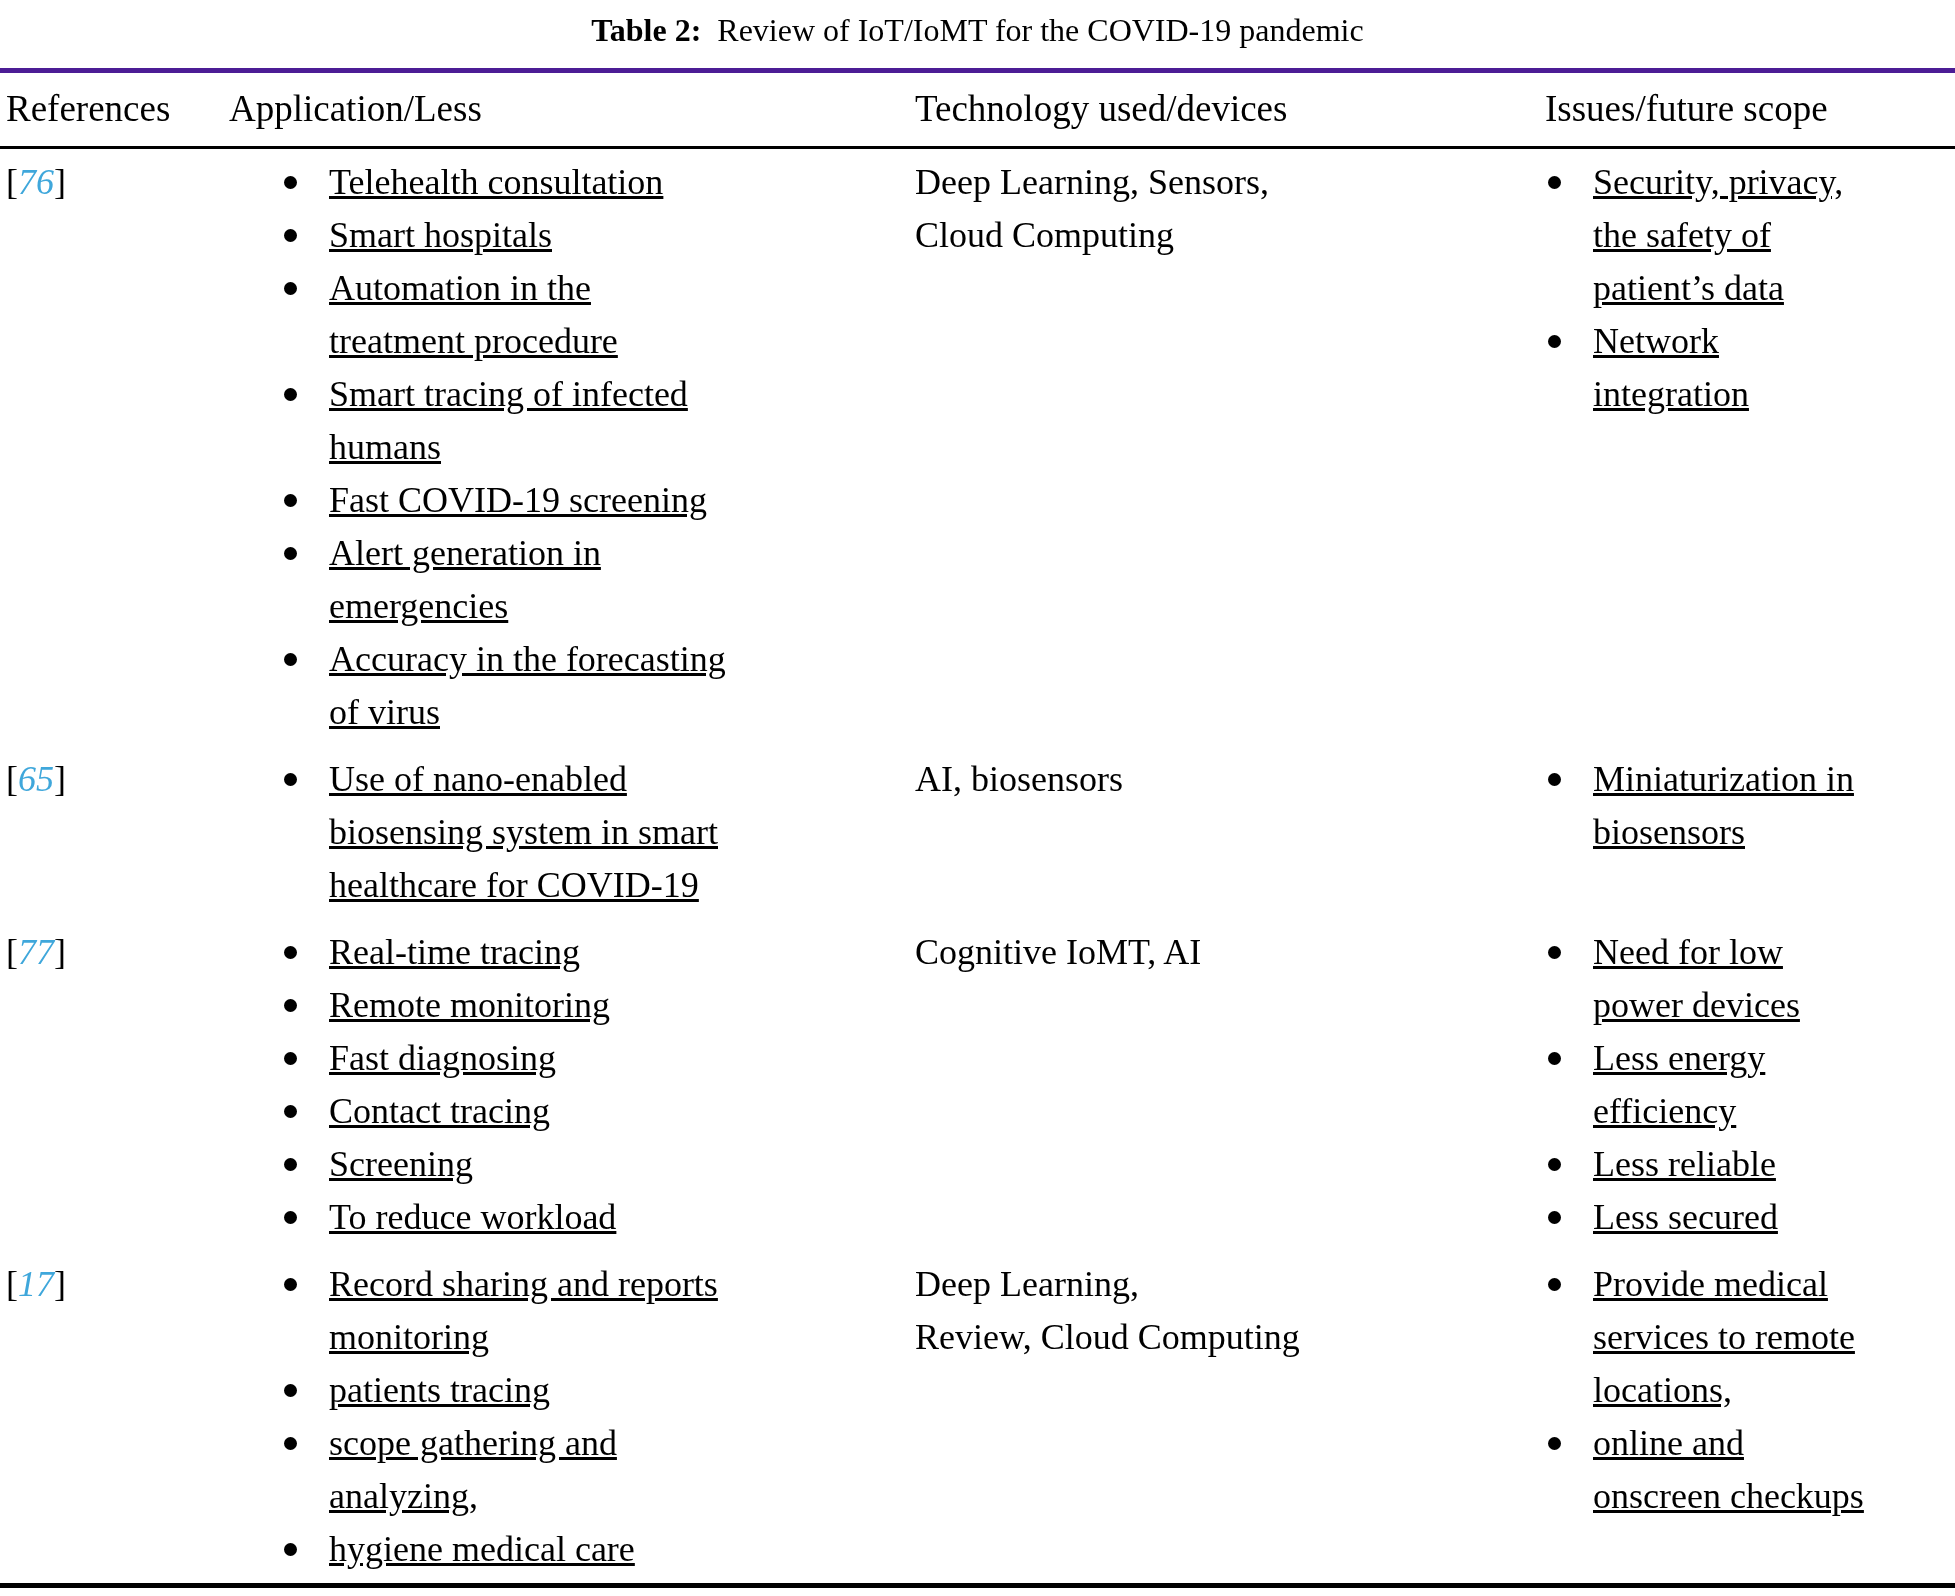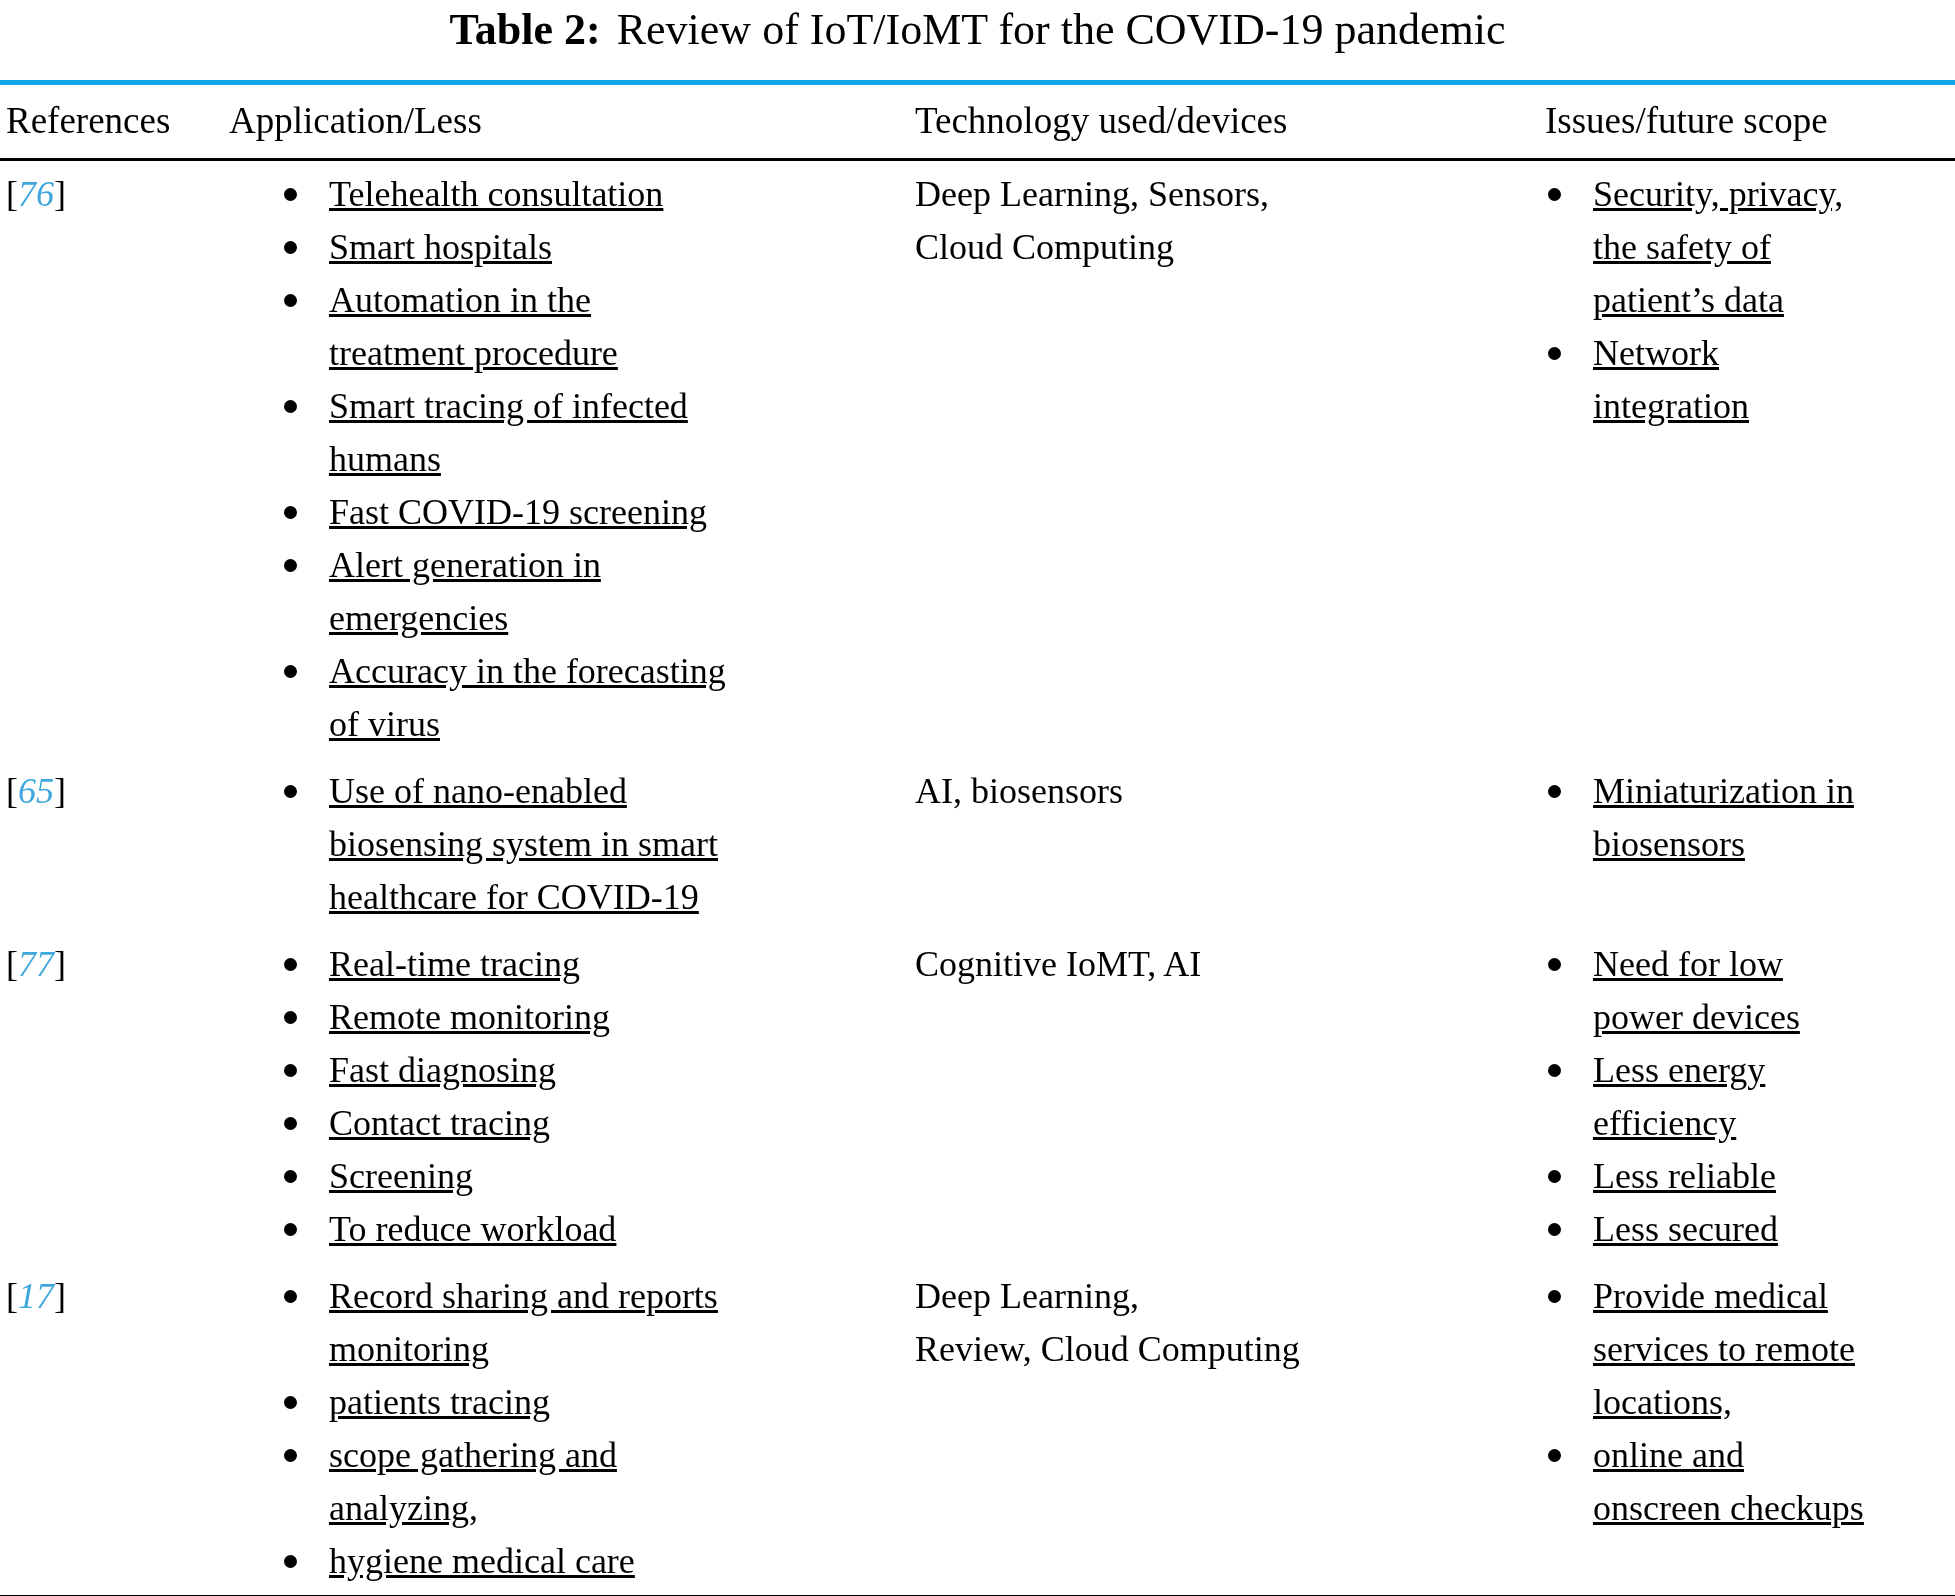--- a/index.html
+++ b/index.html
@@ -8,35 +8,35 @@
   .sheet {
     position: relative;
     width: 1955px;
     height: 1596px;
     background: #ffffff;
     color: #000000;
     font-family: "Liberation Serif", "DejaVu Serif", serif;
     overflow: hidden;
   }
   .caption {
-    height: 80px;
+    height: 68px;
     padding-top: 2px;
     text-align: center;
-    font-size: 44px;
+    font-size: 32px;
     line-height: 56px;
     white-space: nowrap;
   }
   .caption-label { font-weight: bold; }
   .caption-title { margin-left: 16px; }
 
   table.review {
     width: 100%;
     border-collapse: collapse;
     table-layout: fixed;
-    border-top: 5px solid #0ea5e9;
+    border-top: 5px solid #4c1d95;
     border-bottom: 5px solid #000;
   }
   col.c-ref   { width: 229px; }
   col.c-app   { width: 686px; }
   col.c-tech  { width: 630px; }
   col.c-issue { width: 410px; }
 
   thead th {
     font-size: 37px;
     font-weight: normal;

